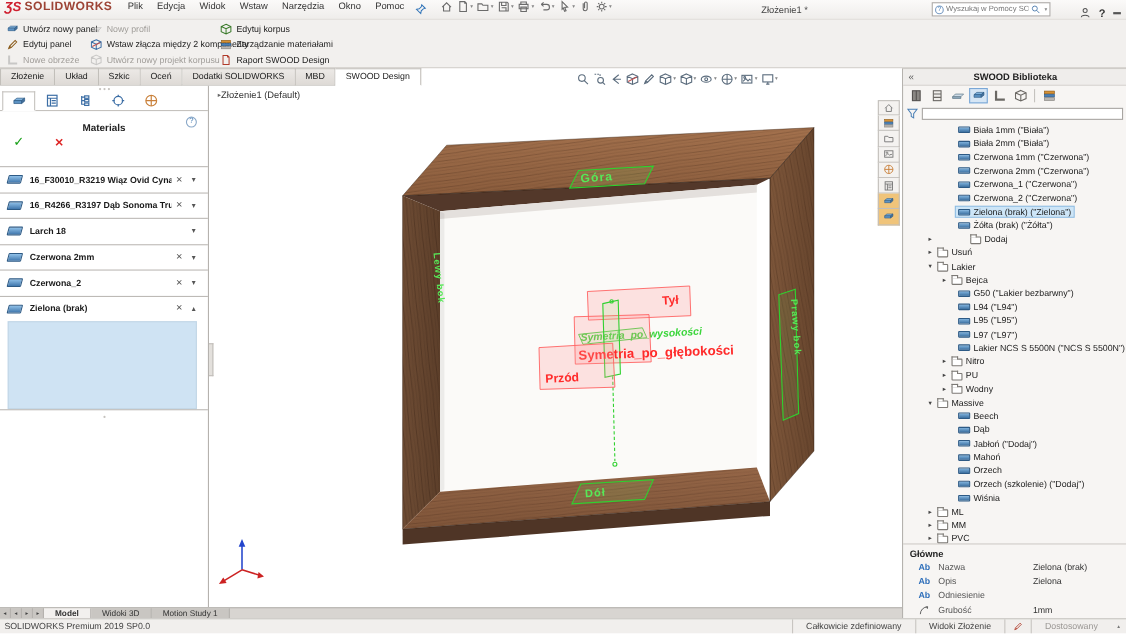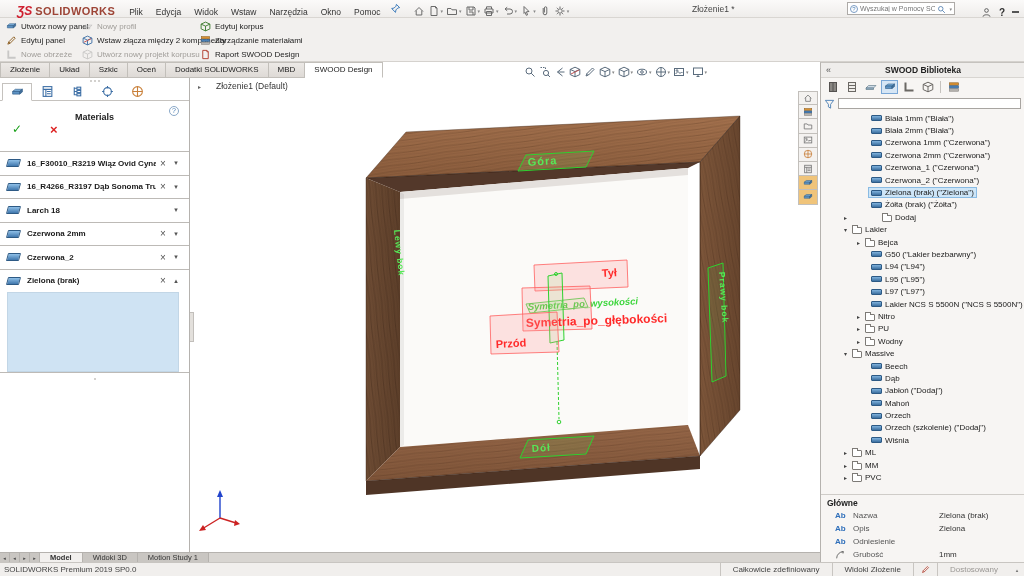--- a/index.html
+++ b/index.html
@@ -4,21 +4,21 @@
 <style>
   * { box-sizing: border-box; margin: 0; padding: 0; }
   html,body { width:1024px; height:576px; overflow:hidden; }
   body { position:relative; font-family:"Liberation Sans","DejaVu Sans",sans-serif; background:#fff; color:#222; }
   .ic { display:inline-block; vertical-align:middle; }
   svg.ic { stroke:currentColor; fill:none; stroke-width:1; }
 
   
   #titlebar { position:absolute; left:0; top:0; width:1024px; height:18px;
     background:linear-gradient(#fbfaf9,#efedeb); border-bottom:1px solid #d9d6d2;
-    display:flex; align-items:flex-end;padding-left:13px; }
+    display:flex; align-items:flex-start; }
   .logo { margin-left:4px; display:flex; align-items:center; gap:3px; }
   .logo-mark { color:#cf2030; font-weight:bold; font-style:italic; font-size:12px; line-height:12px; }
   .logo-text { font-size:11px; font-weight:bold; letter-spacing:.4px; color:#9d4436; }
   .menus { margin-left:14px; display:flex; gap:13px; font-size:8.5px; color:#333; }
   .menu-item { cursor:default; }
   .pin { margin-left:9px; color:#2f73b8; }
   .qa { margin-left:12px; display:flex; gap:3px; align-items:center; color:#6b6b6b; }
   .qa-btn { display:flex; align-items:center; }
   .caret { font-size:5px; color:#888; margin-left:1px; }
   .doc-title { position:absolute; left:692px; top:4px; font-size:8.5px; color:#444; }
@@ -70,21 +70,21 @@
     border:1px solid #2d5a85; border-radius:1px; transform:skewX(-15deg); flex:none; }
   .lp-item-label { font-size:8px; font-weight:bold; color:#1a1a1a; margin-left:7px; flex:1; white-space:nowrap; overflow:hidden; }
   .lp-x { color:#555; font-size:10px; width:14px; text-align:center; }
   .lp-chev { color:#555; font-size:7px; width:12px; text-align:center; }
   .lp-expand { margin-left:7px; width:172px; height:80px; background:#cfe3f3; border:1px solid #c2d6e6; }
   .lp-end { border-top:1px solid #bdbab6; }
   .lp-grip2 { margin-top:3px; }
 
   
   #viewport { position:absolute; left:190px; top:78px; width:630px; height:474px; background:#fff; overflow:hidden; }
-  .feat-root { position:absolute; left:8px; top:3px; font-size:8.5px; color:#333; display:flex; align-items:center; gap:15px; }
+  .feat-root { position:absolute; left:8px; top:3px; font-size:8.5px; color:#333; display:flex; align-items:center; gap:0; }
   .feat-arrow { font-size:6px; color:#666; }
   #scene { position:absolute; left:0; top:0; }
   #headsup { position:absolute; left:524px; top:64px; height:15px; display:flex; align-items:center; gap:3px; color:#5b6c7d; z-index:5; }
   .hu-btn { display:flex; align-items:center; }
   .hu-btn svg { width:12px; height:12px; }
   .taskstrip { position:absolute; left:608px; top:13px; width:20px; }
   .tp-cell { width:20px; height:14.2px; border:1px solid #c2bfbb; border-top:none; background:#f4f2f0;
     display:flex; justify-content:center; align-items:center; color:#777; }
   .tp-cell:first-child { border-top:1px solid #c2bfbb; }
   .tp-cell svg { width:10px; height:10px; }
@@ -822,20 +822,27 @@
         </span>
       </div>
       <div class="t-row" style="padding-left: 20px; gap: 30px;">
         <span class="t-arrow">▸</span>
         <span class="t-wrap">
           <span class="tfold"></span>
           <span class="t-label">Dodaj</span>
         </span>
       </div>
       <div class="t-row" style="padding-left: 20px;">
+        <span class="t-arrow">▸</span>
+        <span class="t-wrap">
+          <span class="tfold"></span>
+          <span class="t-label">Usuń</span>
+        </span>
+      </div>
+      <div class="t-row" style="padding-left: 20px;">
         <span class="t-arrow">▾</span>
         <span class="t-wrap">
           <span class="tfold"></span>
           <span class="t-label">Lakier</span>
         </span>
       </div>
       <div class="t-row" style="padding-left: 33px;">
         <span class="t-arrow">▸</span>
         <span class="t-wrap">
           <span class="tfold"></span>

